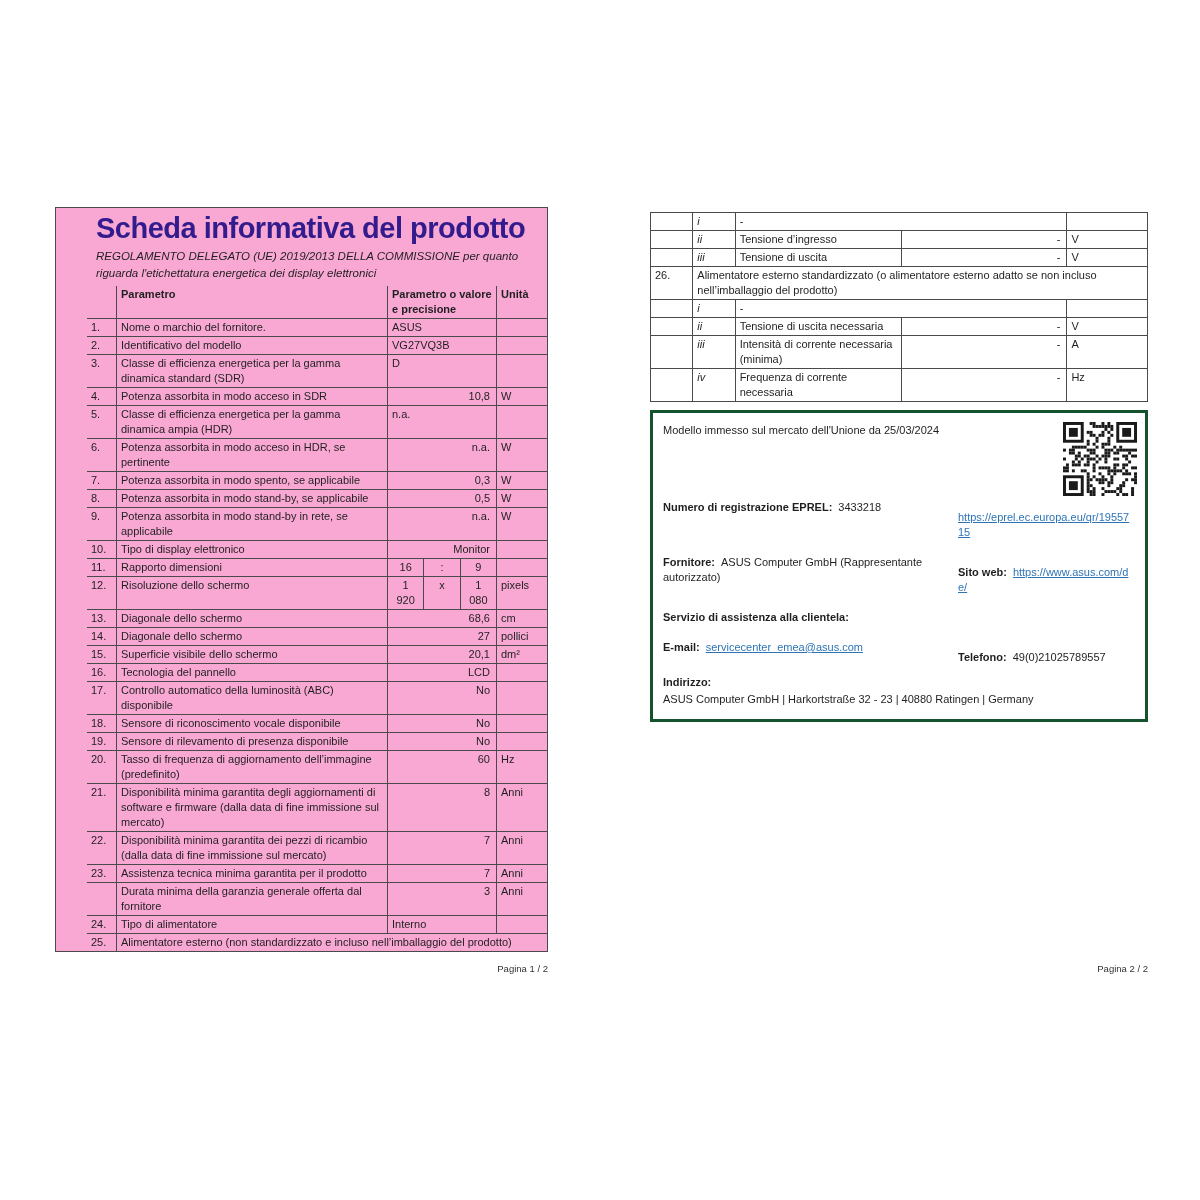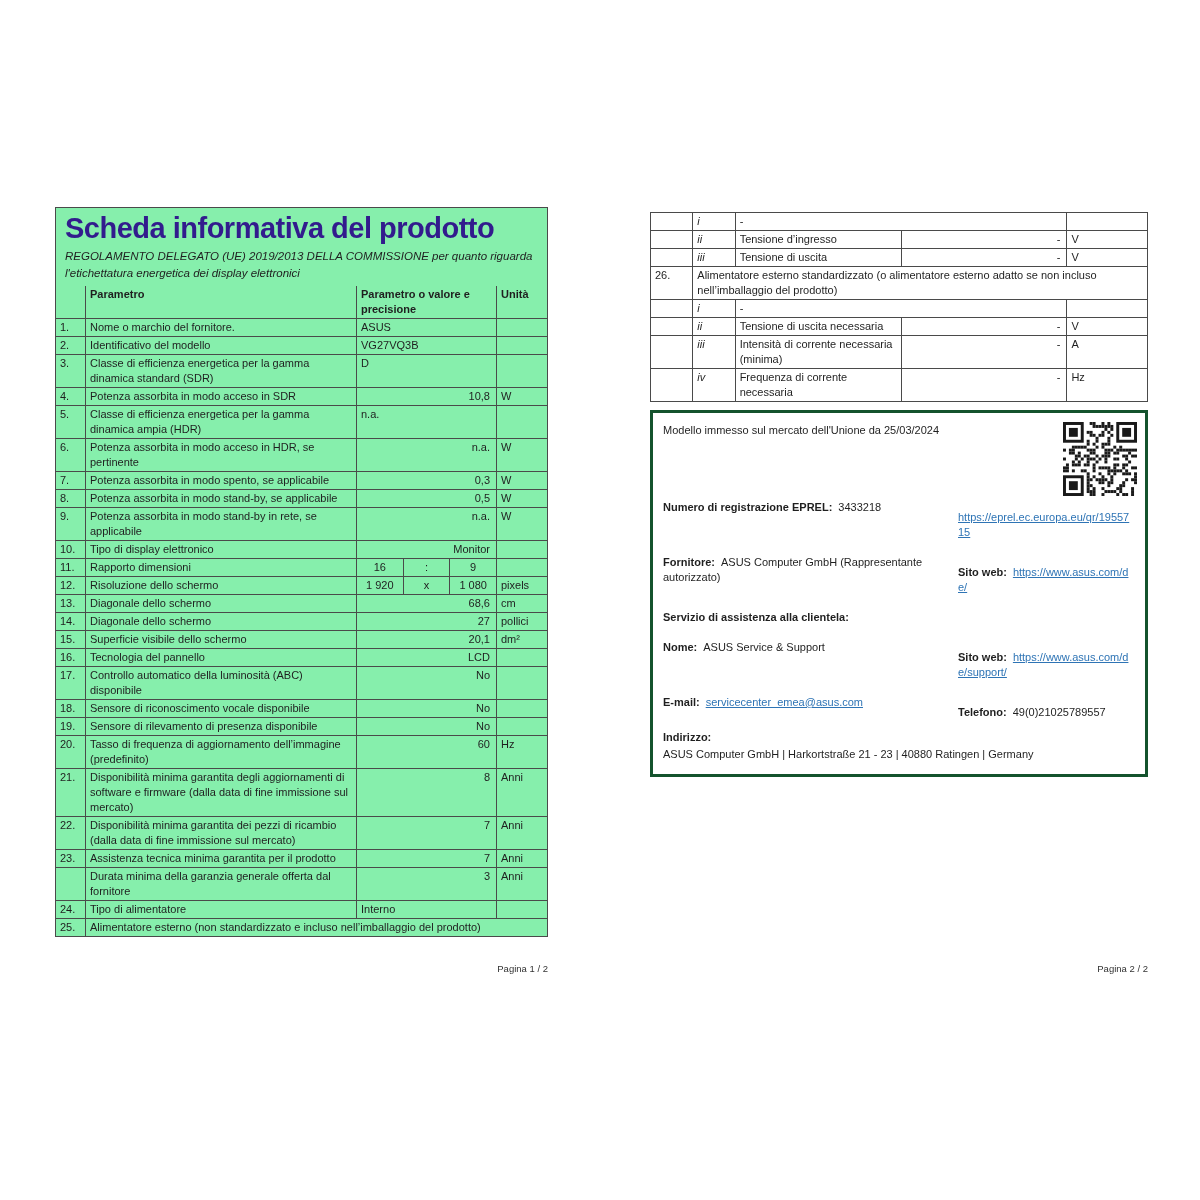--- a/index.html
+++ b/index.html
@@ -1,21 +1,21 @@
 <!DOCTYPE html>
 <html><head>
 <meta charset="utf-8">
 <style>
   html,body{margin:0;padding:0;}
   body{
     width:1200px;height:1200px;position:relative;background:#ffffff;
     font-family:"Liberation Sans", sans-serif;color:#1f1f1f;
   }
   .page{position:absolute;box-sizing:border-box;}
-  #page1{left:55px;top:207px;width:493px;border:1px solid #4a4a4a;background:#86efac;}
+  #page1{left:55px;top:207px;width:493px;border:1px solid #4a4a4a;background:#f9a8d4;padding-left:31px;}
   #page2{left:650px;top:212px;width:498px;}
   .doc-title{
     color:#321b8d;font-size:29px;font-weight:700;letter-spacing:-0.5px;
     margin:5px 9px 3px 9px;line-height:1.1;
   }
   .doc-subtitle{font-size:11.5px;line-height:1.45;margin:0 9px 5px 9px;font-style:italic;}
   table{border-collapse:collapse;width:100%;table-layout:fixed;font-size:11px;}
   td,th{
     border:1px solid #4a4a4a;padding:1px 4px;vertical-align:top;
     line-height:15px;overflow:hidden;
@@ -507,37 +507,29 @@
       </div>
       <div class="ib-right">
         <span class="lbl">Sito web:</span><a class="link">https://www.asus.com/de/</a>
       </div>
     </div>
 
     <div class="ib-row">
       <span class="lbl">Servizio di assistenza alla clientela:</span>
     </div>
 
-    <div class="ib-row">
-      <div class="ib-left">
-        <span class="lbl">Nome:</span><span>ASUS Service &amp; Support</span>
-      </div>
-      <div class="ib-right">
-        <span class="lbl">Sito web:</span><a class="link">https://www.asus.com/de/support/</a>
-      </div>
-    </div>
 
     <div class="ib-row">
       <div class="ib-left">
         <span class="lbl">E-mail:</span><a class="link">servicecenter_emea@asus.com</a>
       </div>
       <div class="ib-right">
         <span class="lbl">Telefono:</span><span>49(0)21025789557</span>
       </div>
     </div>
 
     <div class="ib-row" style="margin-top:10px;">
       <span class="lbl">Indirizzo:</span>
     </div>
-    <div style="margin-top:2px;">ASUS Computer GmbH | Harkortstraße 21 - 23 | 40880 Ratingen | Germany</div>
+    <div style="margin-top:2px;">ASUS Computer GmbH | Harkortstraße 32 - 23 | 40880 Ratingen | Germany</div>
   </div>
 </div>
 <div class="footer" id="footer2">Pagina 2 / 2</div>
 
 </body></html>

